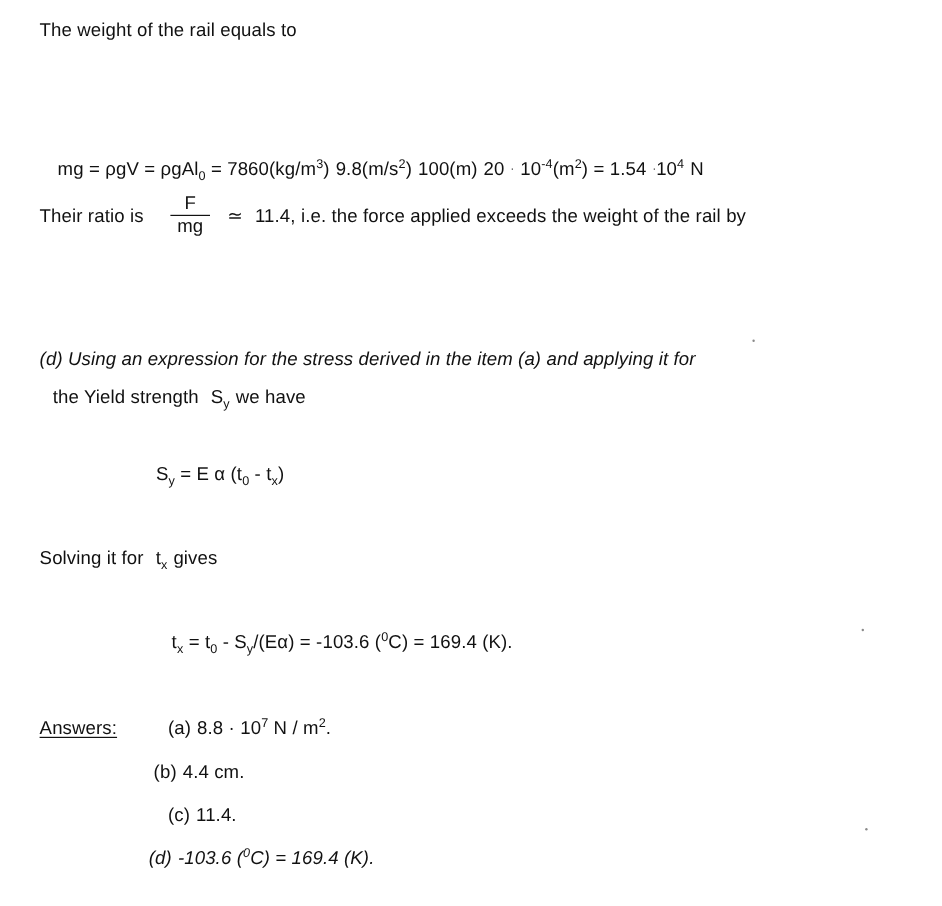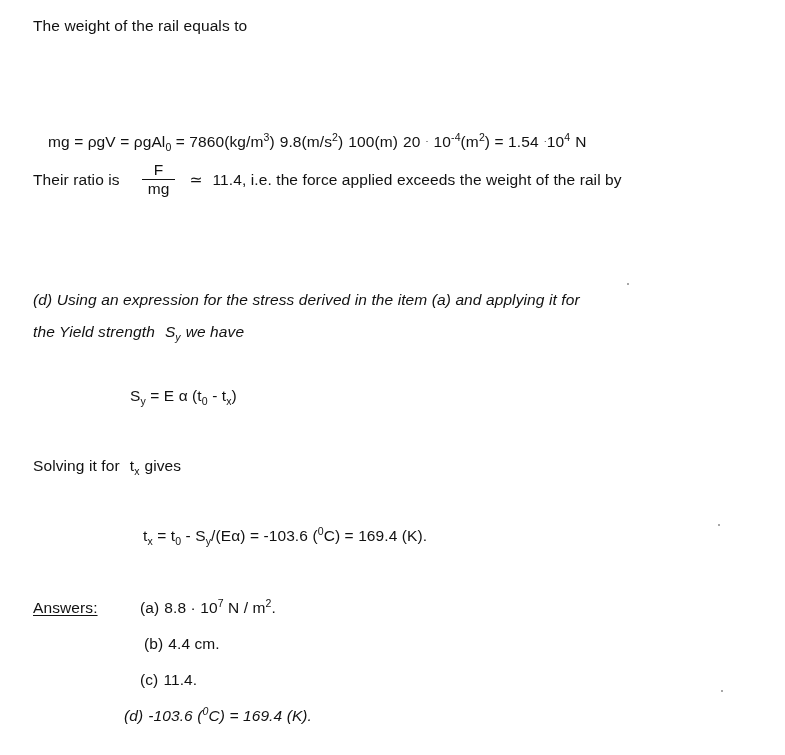--- a/index.html
+++ b/index.html
@@ -88,21 +88,21 @@
     <span>mg = </span><span>ρgV = </span><span>ρgAl</span><sub>0</sub><span> = </span><span>7860(kg/m</span><sup>3</sup><span>)</span><span class="gap-sm"></span><span>9.8(m/s</span><sup>2</sup><span>)</span><span class="gap-sm"></span><span>100(m)</span><span class="gap-sm"></span><span>20</span><span class="gap-sm"></span><span style="font-size:9px; vertical-align:3px;">·</span><span class="gap-sm"></span><span>10</span><sup>-4</sup><span>(m</span><sup>2</sup><span>)</span><span> = </span><span>1.54</span><span class="gap-sm"></span><span style="font-size:9px; vertical-align:3px;">·</span><span>10</span><sup>4</sup><span class="gap-sm"></span><span>N</span>
   </div>
 
   <div class="line" style="left:33px; top:163px;">
     <span>Their ratio is</span><span class="gap-lg"></span><span class="frac"><span class="num">F</span><span class="bar"></span><span class="den">mg</span></span><span class="gap-md"></span><span>≃</span><span class="gap-md"></span><span>11.4</span><span>, i.e. the force applied exceeds the weight of the rail by</span>
   </div>
 
 
   <div class="line" style="left:33px; top:292px;font-style:italic;">(d) Using an expression for the stress derived in the item (a) and  applying it for</div>
 
-  <div class="line" style="left:33px; top:324px;font-style:italic;">
+  <div class="line" style="left:44px; top:324px;">
     <span>the Yield strength</span><span class="gap-md"></span><span>S</span><sub>y</sub><span class="gap-sm"></span><span>we have</span>
   </div>
 
   <div class="line" style="left:130px; top:388px;">
     <span>S</span><sub>y</sub><span> = E </span><span>α</span><span> (t</span><sub>0</sub><span> - t</span><sub>x</sub><span>)</span>
   </div>
 
   <div class="line" style="left:33px; top:458px;">
     <span>Solving it for</span><span class="gap-md"></span><span>t</span><sub>x</sub><span class="gap-sm"></span><span>gives</span>
   </div>
@@ -110,21 +110,21 @@
   <div class="line" style="left:143px; top:528px;">
     <span>t</span><sub>x</sub><span> = t</span><sub>0</sub><span> - S</span><sub>y</sub><span>/(E</span><span>α</span><span>)</span><span> = -103.6  (</span><sup>0</sup><span>C)</span><span> =  169.4  (K).</span>
   </div>
 
   <div class="line underline" style="left:33px; top:600px;">Answers:</div>
 
   <div class="line" style="left:140px; top:600px;">
     <span>(a)</span><span class="gap-sm"></span><span>8.8 · 10</span><sup>7</sup><span> N / m</span><sup>2</sup><span>.</span>
   </div>
 
-  <div class="line" style="left:144px; top:636px;">
+  <div class="line" style="left:128px; top:636px;">
     <span>(b)</span><span class="gap-sm"></span><span>4.4 cm.</span>
   </div>
 
   <div class="line" style="left:140px; top:672px;">
     <span>(c)</span><span class="gap-sm"></span><span>11.4.</span>
   </div>
 
   <div class="line" style="left:124px; top:708px;font-style:italic;">
     <span>(d)</span><span class="gap-sm"></span><span>-103.6  (</span><sup>0</sup><span>C) = 169.4 (K).</span>
   </div>

